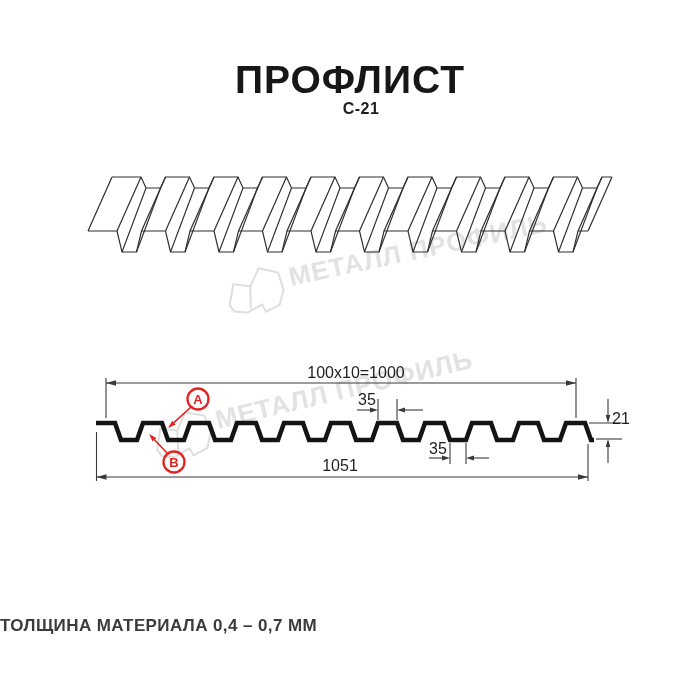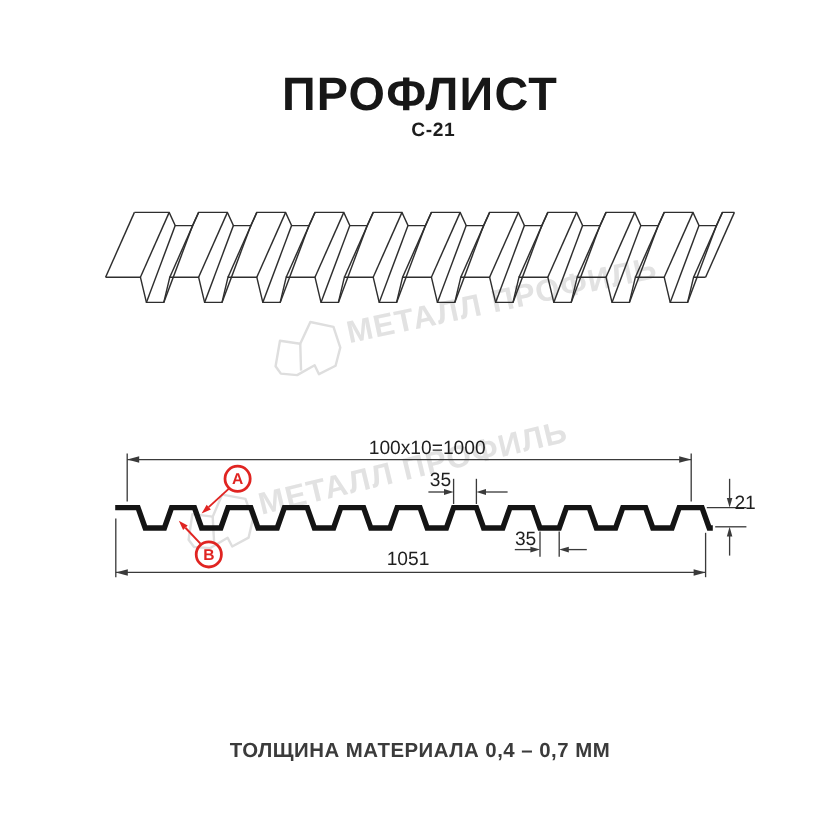--- a/index.html
+++ b/index.html
@@ -2,21 +2,21 @@
 <html><head>
 <meta charset="utf-8">
 <style>
   html,body{margin:0;padding:0;background:#ffffff;width:700px;height:700px;overflow:hidden;}
   body{font-family:"Liberation Sans","DejaVu Sans",sans-serif;position:relative;}
   .abs{position:absolute;}
   .page-title{top:58px;left:0;width:700px;text-align:center;font-size:39px;font-weight:700;
               letter-spacing:1px;color:#171717;}
   .page-subtitle{top:100px;left:0;width:700px;text-align:center;font-size:16px;font-weight:700;
               letter-spacing:.5px;color:#1d1d1d;margin-left:11px;}
-  .page-footer{top:616px;left:0;width:700px;text-align:center;font-size:17px;font-weight:700;
+  .page-footer{top:616px;left:0;width:700px;font-size:17px;font-weight:700;
               letter-spacing:.4px;color:#3b3b3b;}
   svg{position:absolute;top:0;left:0;}
   .wm-text{font-size:26px;font-weight:700;letter-spacing:1px;fill:#e2e2e2;}
   .wm-logo{fill:none;stroke:#dedede;stroke-width:2;stroke-linejoin:round;}
   #sheet3d path,#sheet3d line{stroke:#2e2e2e;stroke-width:1.2;fill:none;}
   .profile{stroke:#141414;stroke-width:4.5;fill:none;stroke-linejoin:miter;}
   .dim{stroke:#3a3a3a;stroke-width:1.1;fill:none;}
   .dimhead{fill:#3a3a3a;stroke:none;}
   .dimtxt{fill:#1f1f1f;font-size:16px;font-family:"Liberation Sans","DejaVu Sans",sans-serif;}
   .red{stroke:#e02421;fill:none;}

